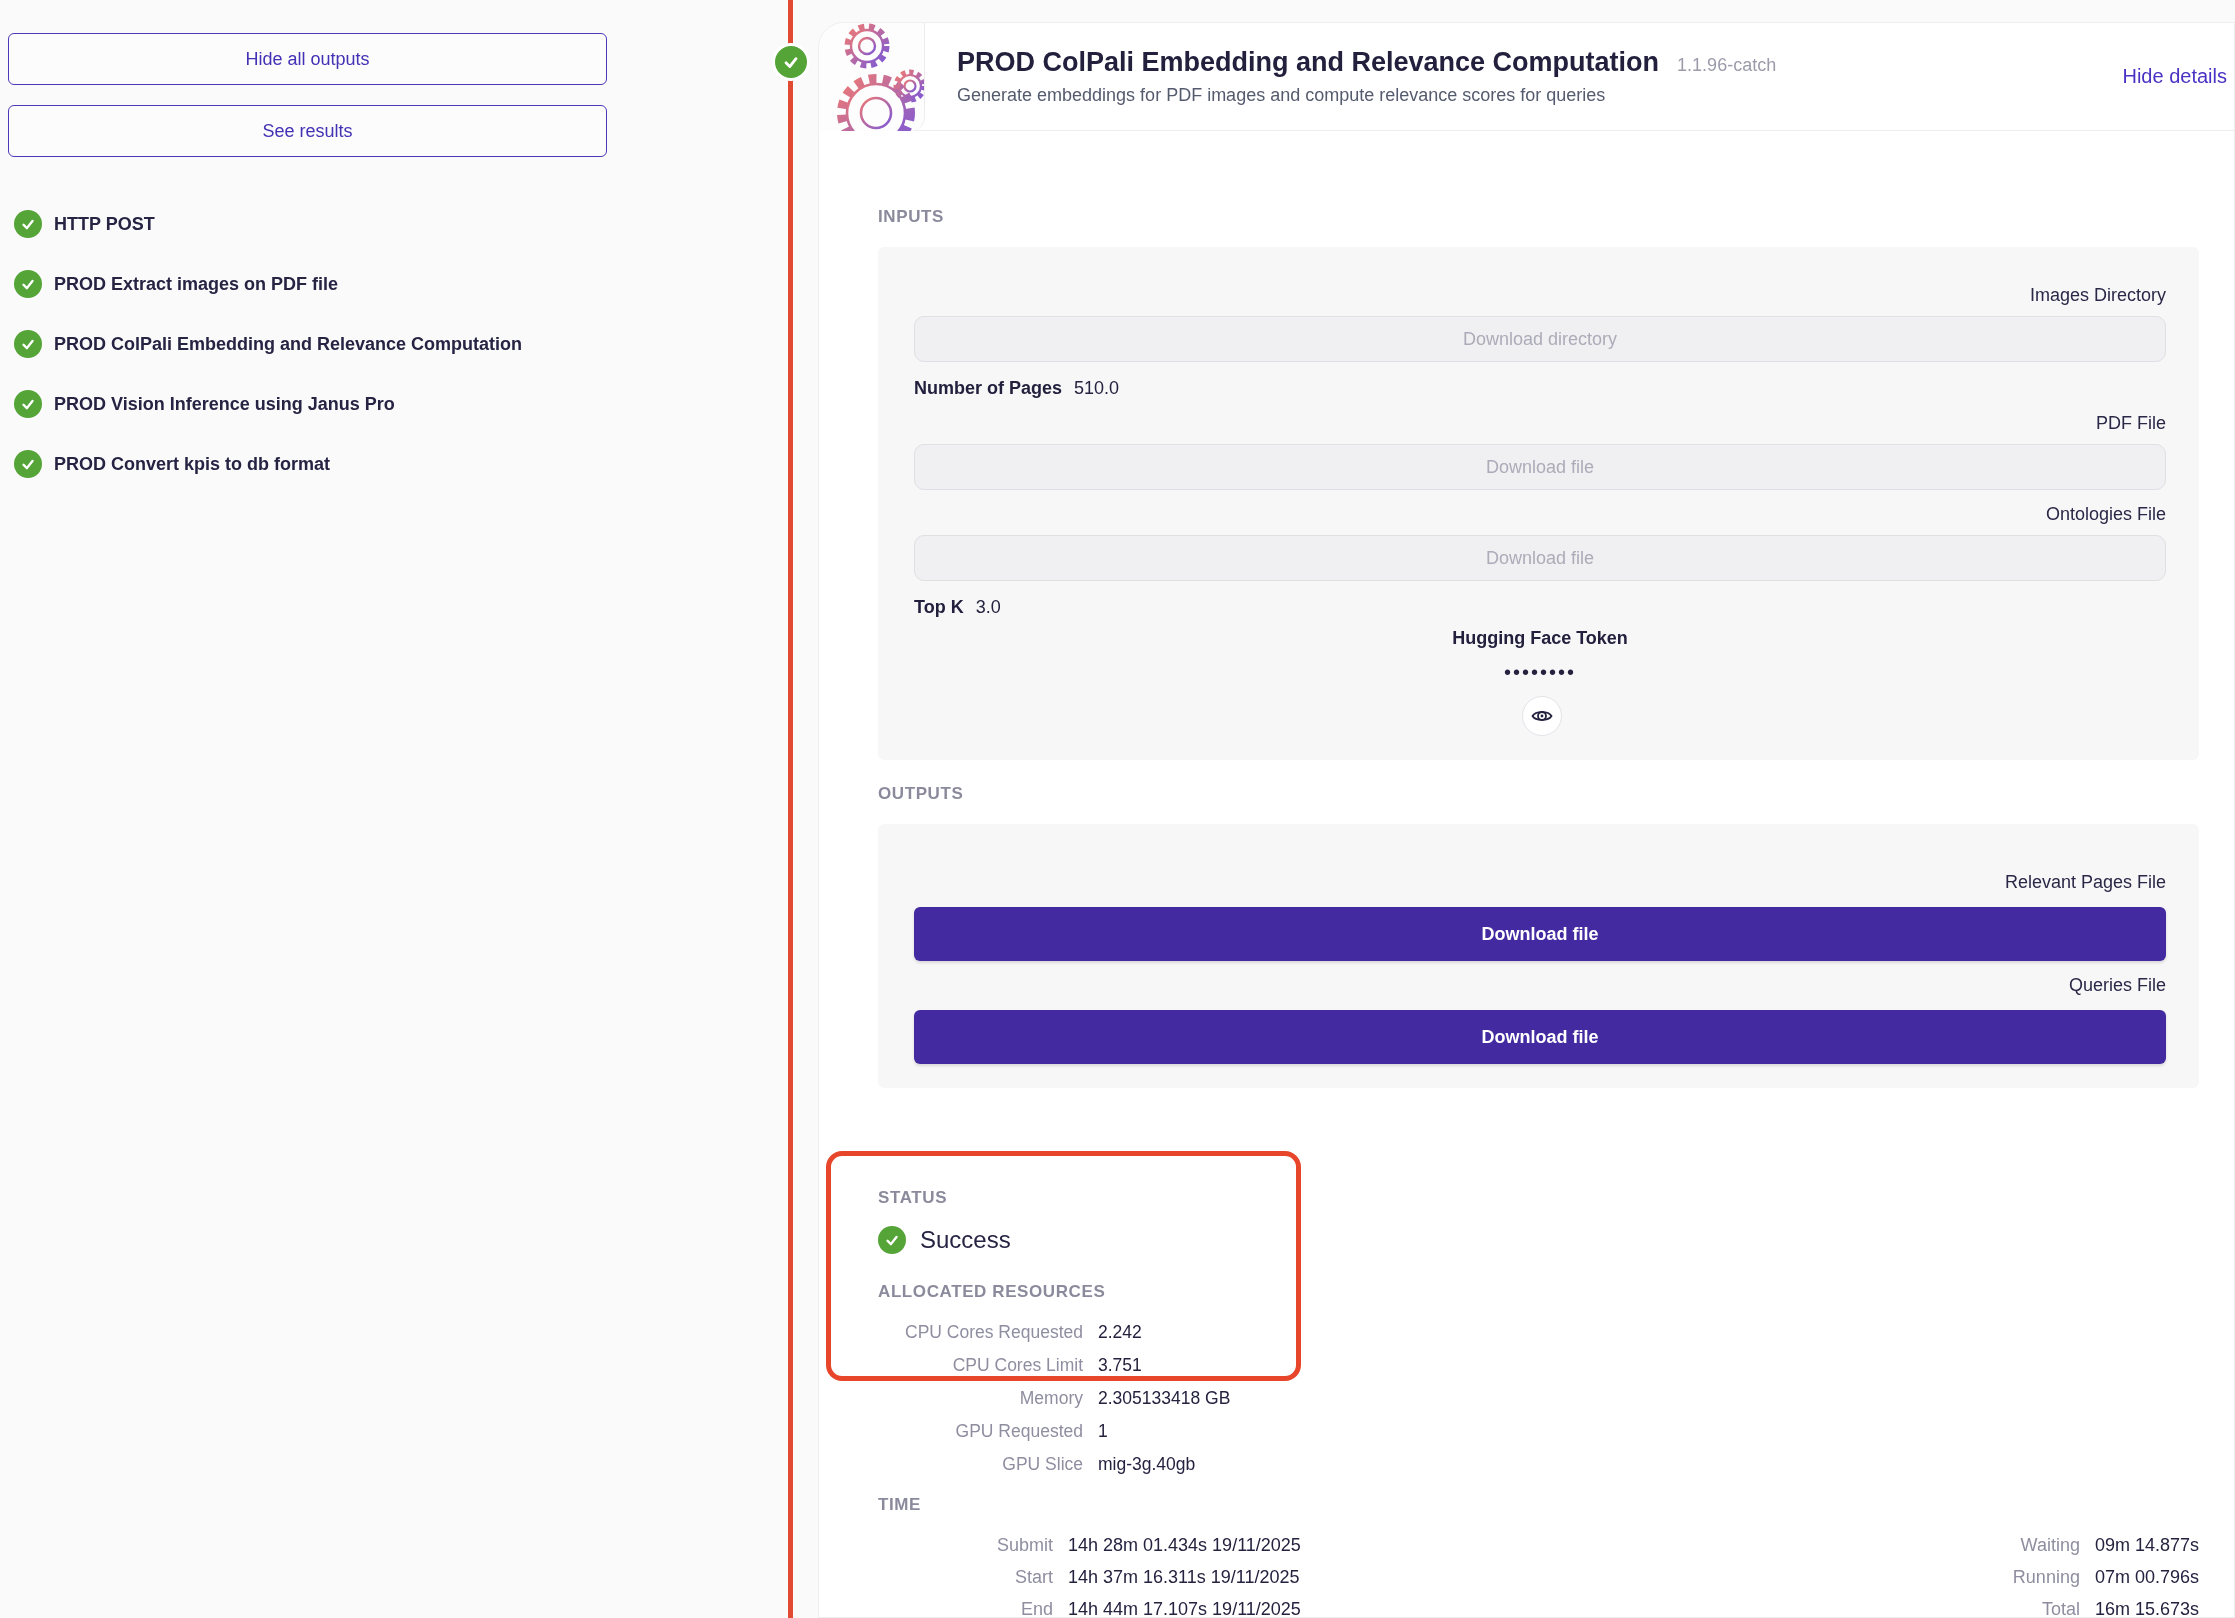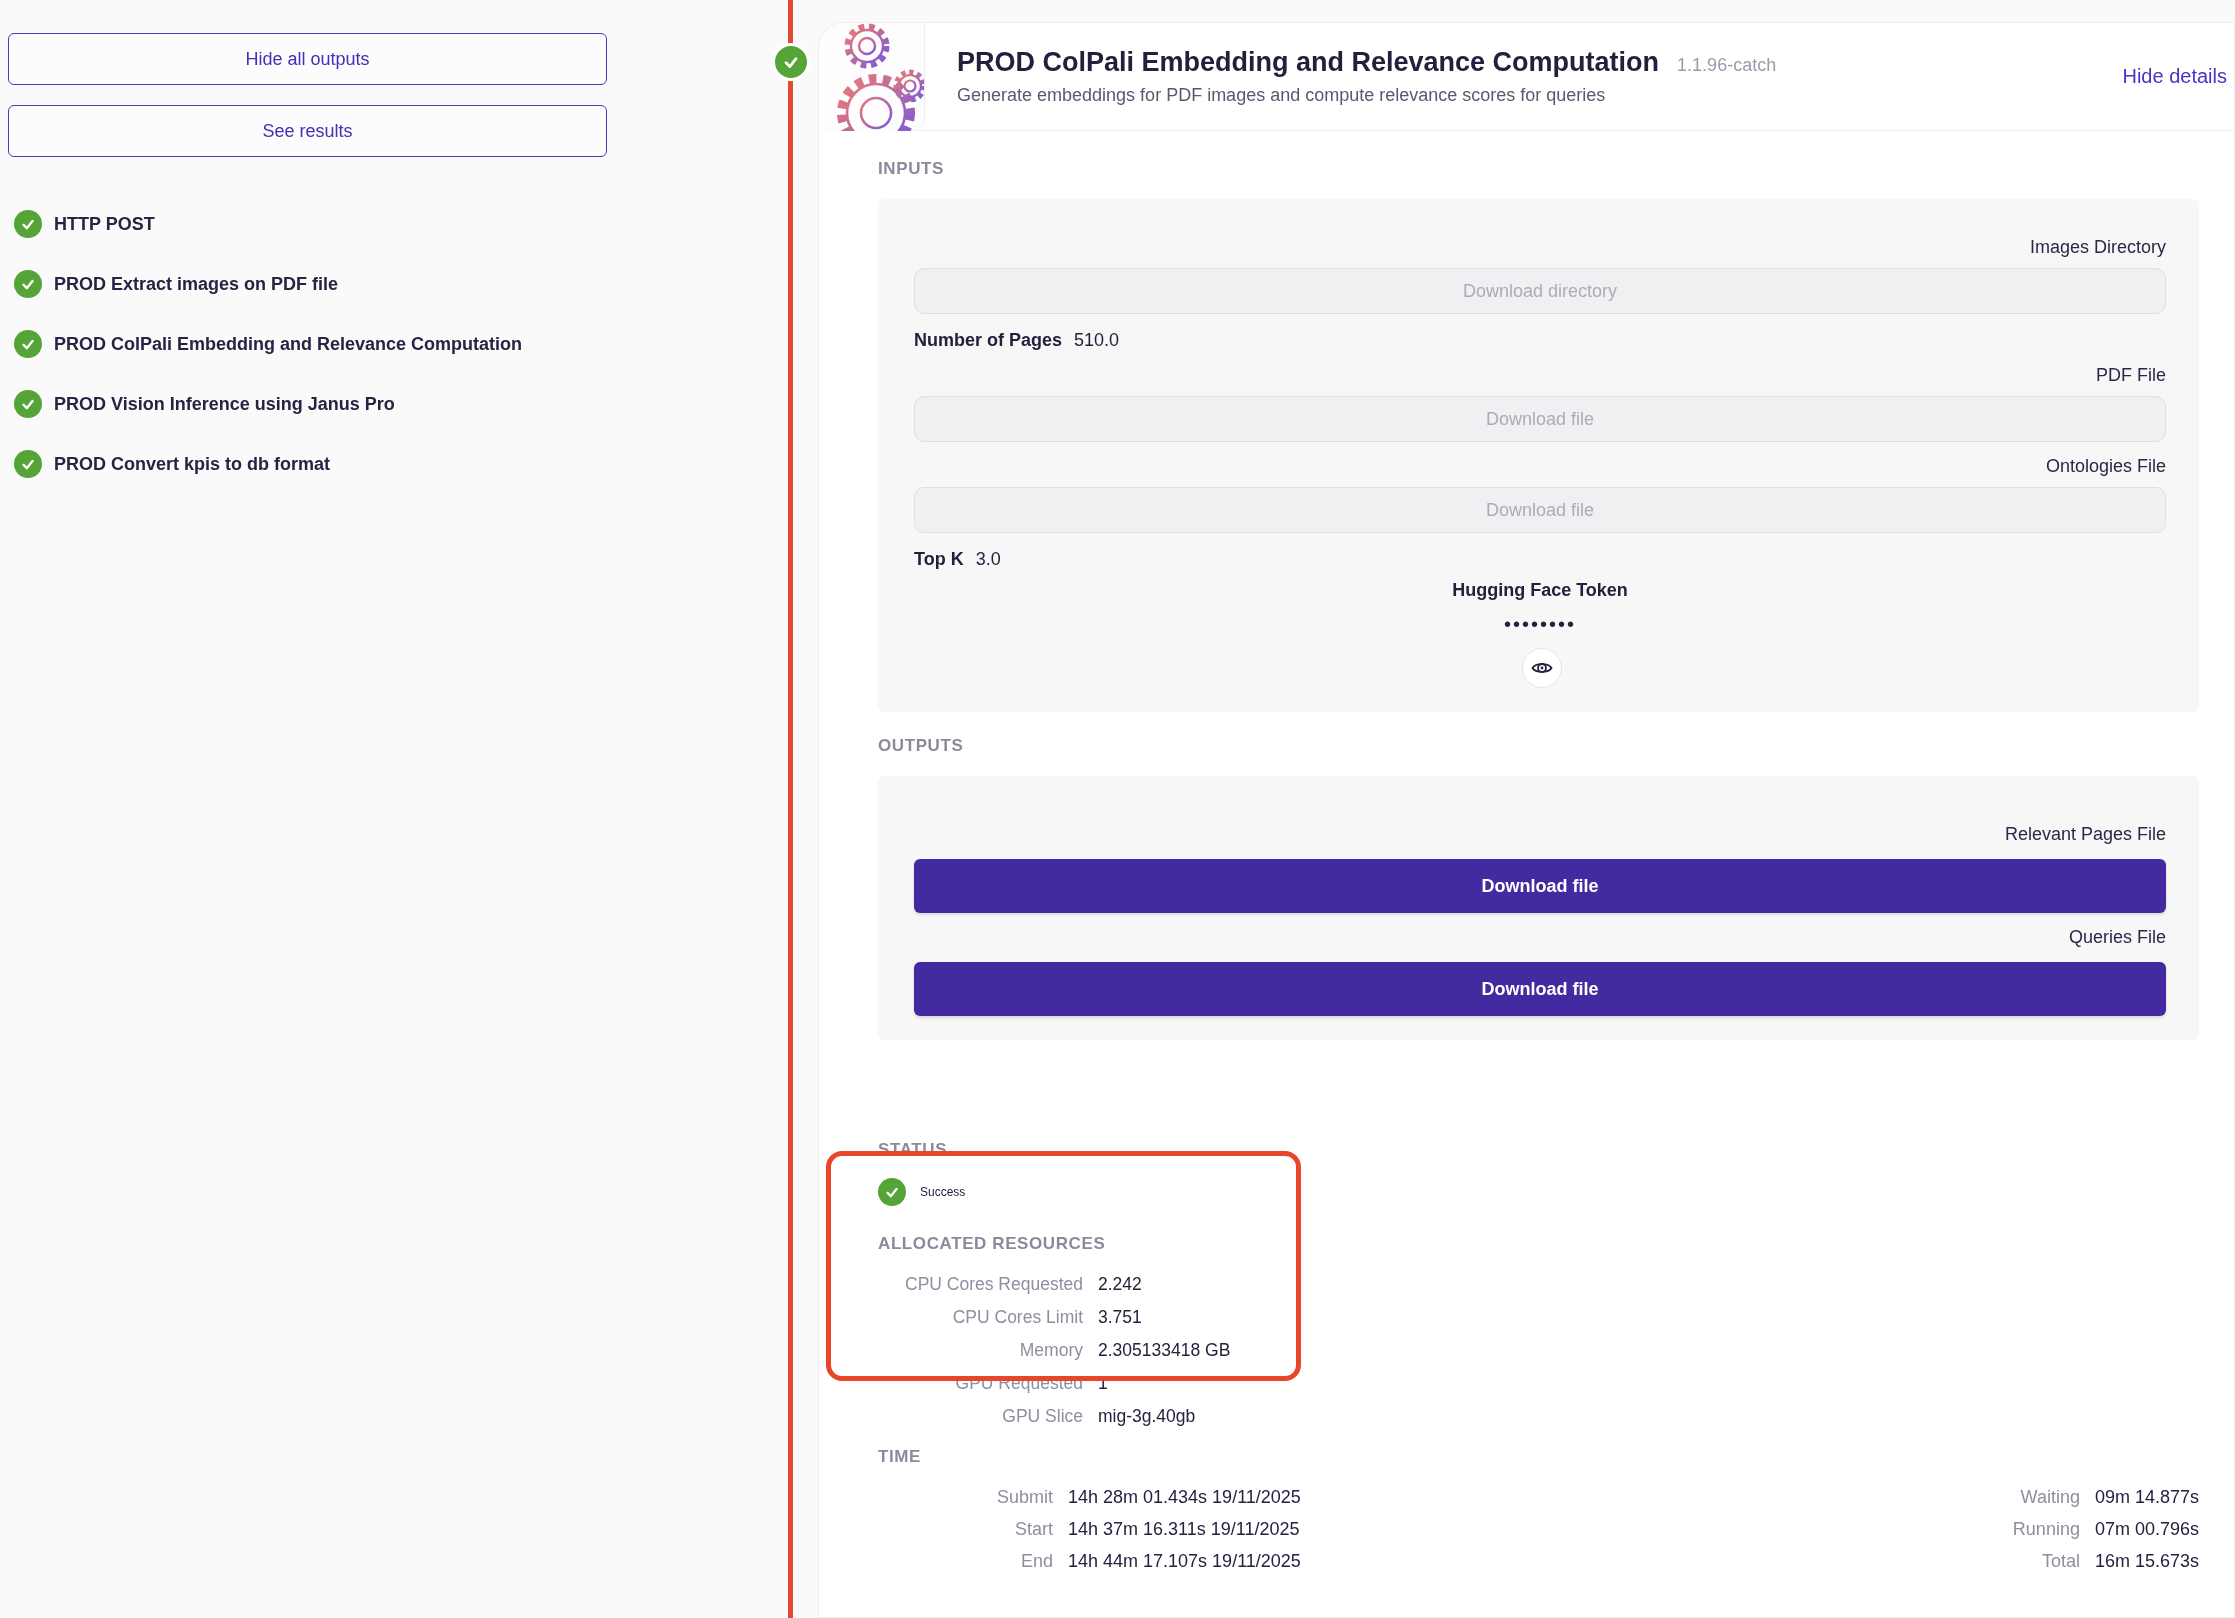--- a/index.html
+++ b/index.html
@@ -52,21 +52,21 @@
   .title-row { display:flex; align-items:baseline; }
   .node-title { font-size:27px; font-weight:bold; color:#23203d; white-space:nowrap; }
   .node-version { font-size:18px; color:#9c9baa; margin-left:18px; white-space:nowrap; }
   .node-subtitle { font-size:18px; color:#555b6e; margin-top:7px; white-space:nowrap; }
   .header-spacer { flex:1; }
   .hide-details { font-size:20px; color:#4b32c5; white-space:nowrap; cursor:pointer; }
   .card-body { position:relative; padding:0 35px 0 59px; }
   .section-label {
     font-size:17px; font-weight:bold; letter-spacing:0.6px; color:#8b8a9c;
   }
-  .lbl-inputs { margin-top:28px; }
+  .lbl-inputs { margin-top:76px; }
   .panel {
     background:#f7f7f8; border-radius:6px; margin-top:20px;
   }
   .panel.inputs { padding:30px 33px 24px 36px; }
   .panel.outputs { padding:40px 33px 24px 36px; }
   .field-label { text-align:right; font-size:18px; color:#2a2747; margin-top:8px; }
   .field-label.mt { margin-top:14px; }
   .ghost-input {
     display:block; width:100%; height:46px; margin-top:10px;
     background:#f0f0f2; border:1px solid #dfdfe4; border-radius:10px;
@@ -83,21 +83,21 @@
   }
   .lbl-outputs { margin-top:24px; }
   .dl-btn {
     display:block; width:100%; height:54px; margin-top:14px;
     background:#432aa0; color:#ffffff; border:none; border-radius:6px;
     font-family:"Liberation Sans", sans-serif; font-size:18px; font-weight:600;
     box-shadow:0 2px 3px rgba(0,0,0,0.12); cursor:pointer;
   }
   .lbl-status { margin-top:100px; }
   .status-row { display:flex; align-items:center; gap:14px; margin-top:18px; height:28px; }
-  .status-text { font-size:12px; color:#262343; }
+  .status-text { font-size:24px; color:#262343; }
   .lbl-resources { margin-top:28px; }
   .kv-rows { margin-top:14px; }
   .kv-row { display:flex; align-items:center; height:33px; }
   .kv-label { width:205px; text-align:right; font-size:17.5px; color:#8f8ea0; flex:0 0 205px; }
   .kv-value { margin-left:15px; font-size:17.5px; color:#25223f; }
   .lbl-time { margin-top:14px; }
   .time-cols { display:flex; justify-content:space-between; margin-top:14px; }
   .time-grid .kv-row { height:32px; }
   .time-grid .kv-label { width:175px; flex:0 0 175px; }
   .time-grid.right .kv-label { width:160px; flex:0 0 160px; }

